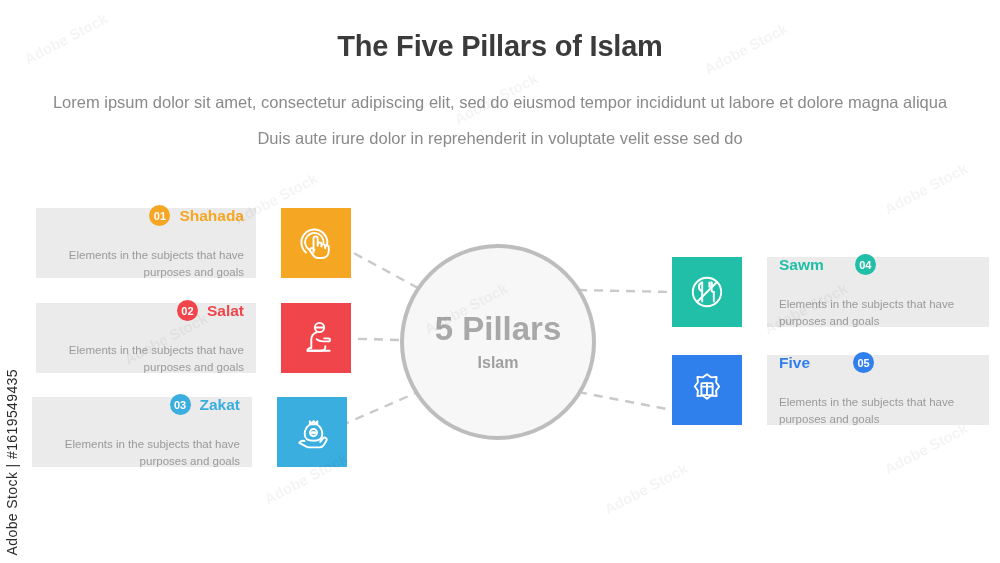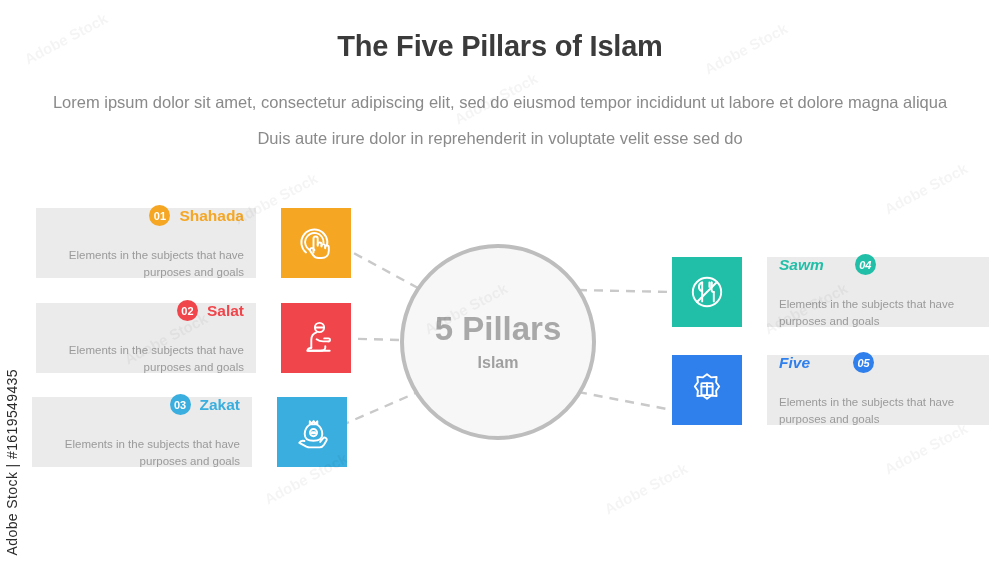--- a/index.html
+++ b/index.html
@@ -71,21 +71,21 @@
   .cdesc{font-size:11.5px;line-height:17px;color:#9a9a9a;margin-top:21px;}
 
   
   .card.left .card-body{width:220px;padding:0 12px 0 10px;align-items:flex-end;}
   .card.left .row-head{justify-content:flex-end;}
   .card.left .cdesc{text-align:right;}
 
   
   .card.right{flex-direction:row;}
   .card.right .card-body{width:222px;padding:0 10px 0 12px;align-items:flex-start;}
-  .card.right .row-head{justify-content:flex-start;font-style:italic;}
+  .card.right .row-head{justify-content:flex-start;}
   .card.right .cdesc{text-align:left;}
 
   
   .wm-side{
     position:absolute;left:4px;bottom:8px;
     writing-mode:vertical-rl;transform:rotate(180deg);
     font-size:14px;color:#2b2b2b;letter-spacing:0.4px;
     white-space:nowrap;
   }
   .wm{

